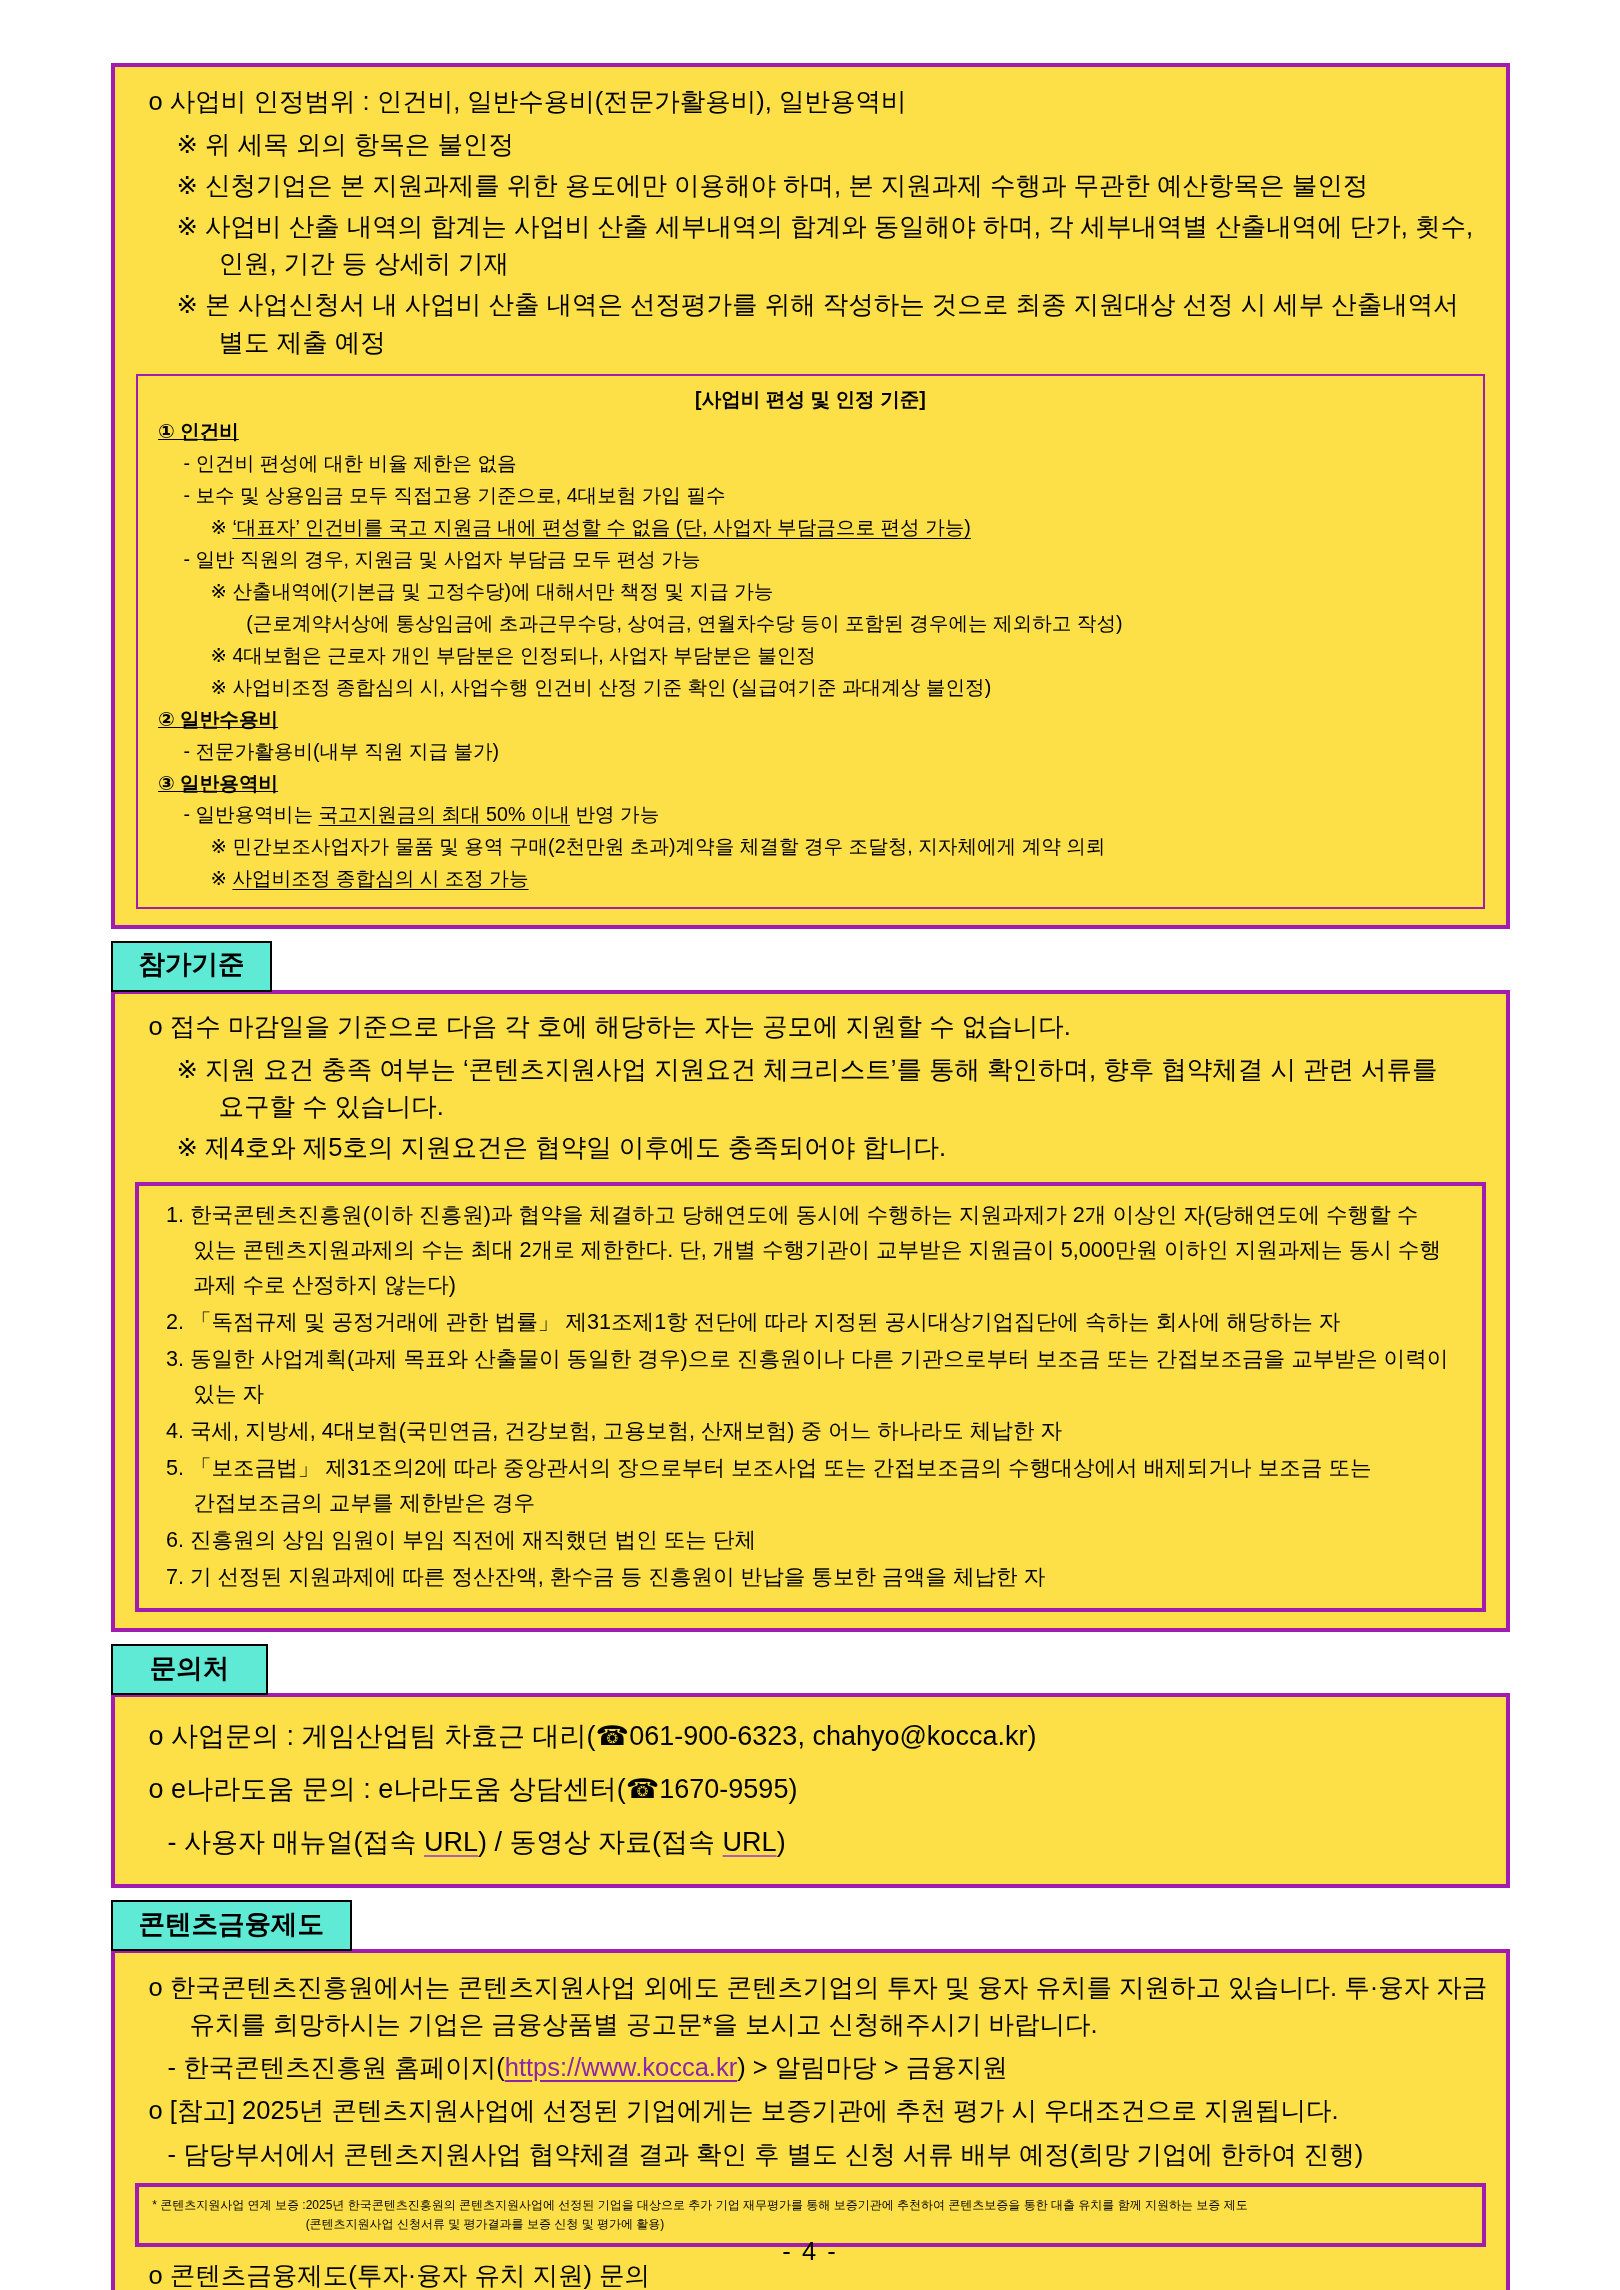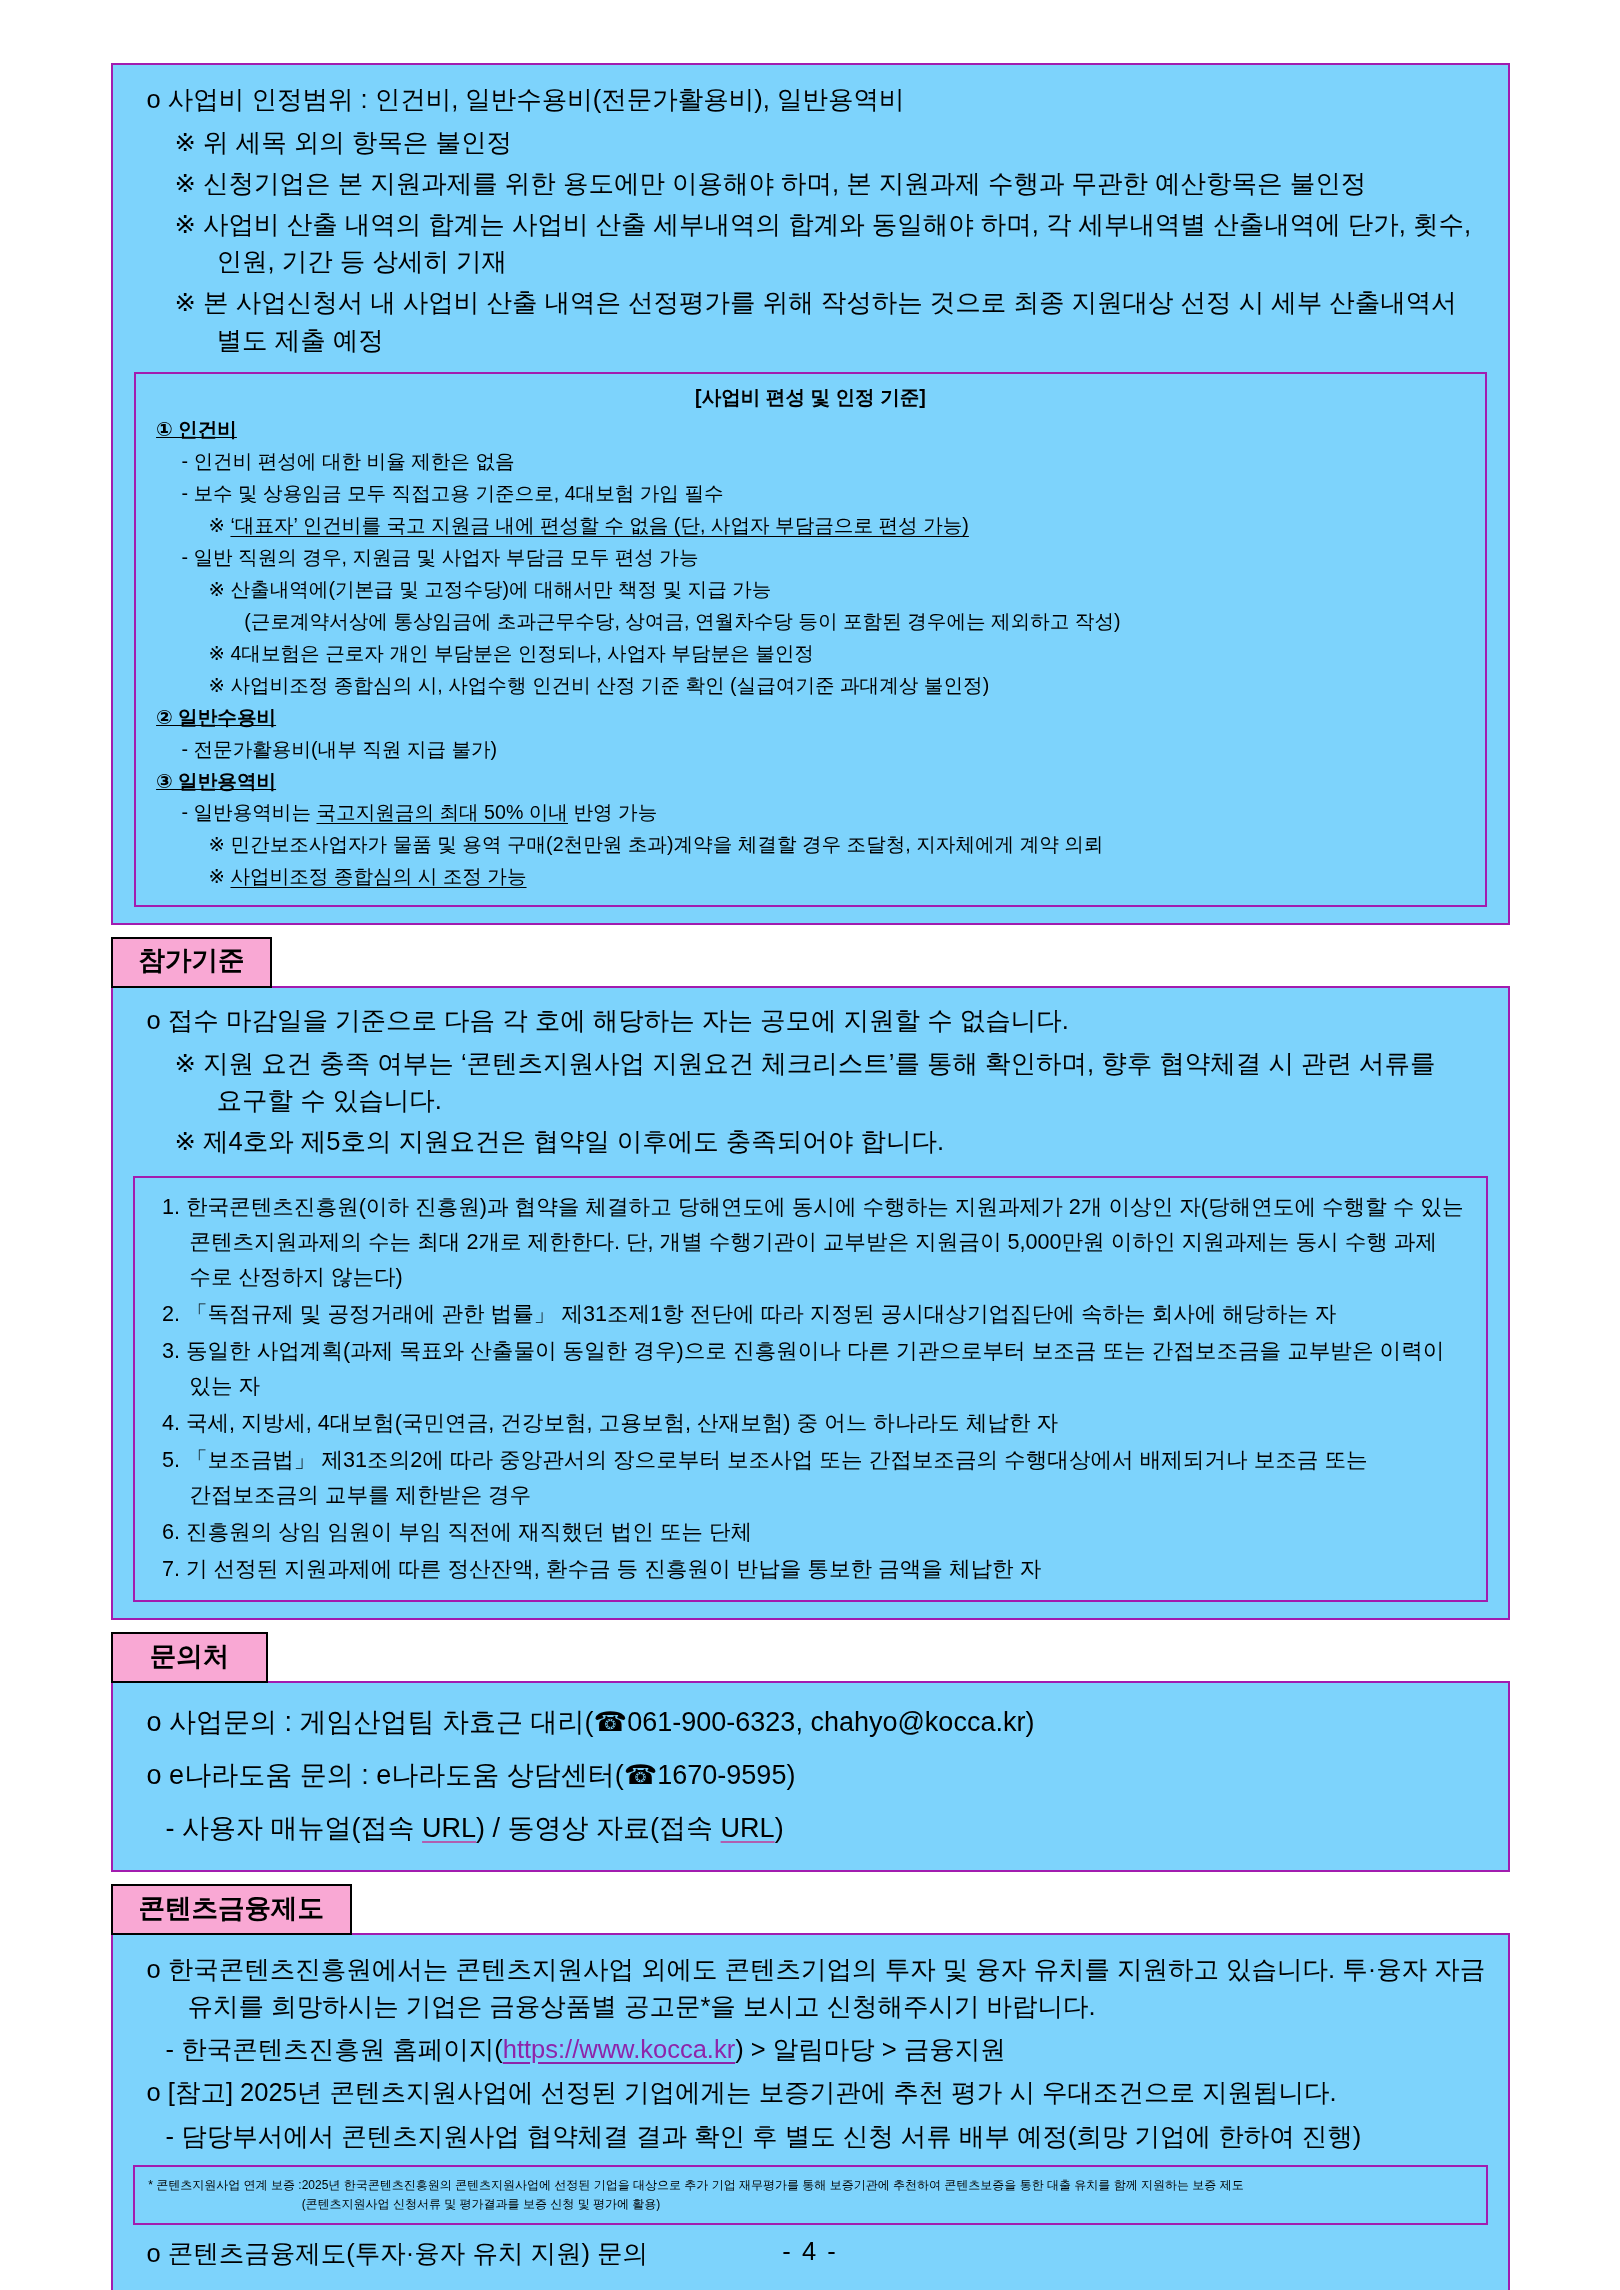--- a/index.html
+++ b/index.html
@@ -4,21 +4,21 @@
 <style>
   html,body{margin:0;padding:0;background:#ffffff;}
   body{
     width:1620px;height:2291px;
     font-family:"Liberation Sans","DejaVu Sans",sans-serif;
     color:#000;
     -webkit-font-smoothing:antialiased;
   }
   .page{position:relative;width:1620px;height:2291px;background:#fff;overflow:hidden;}
   .content{position:absolute;left:111px;top:63px;width:1399px;}
-  .box{border:2px solid #a21caf;box-sizing:border-box;background:#7dd3fc;}
+  .box{border:4px solid #a21caf;box-sizing:border-box;background:#fde047;}
   p{margin:0;}
   .t26{font-size:25.5px;line-height:1.46;word-break:keep-all;}
   .t27{font-size:27px;line-height:1.75;word-break:keep-all;}
 
   
   .oline{padding-left:57px;text-indent:-41px;margin:5.9px 0;}
   .nline{padding-left:86px;text-indent:-42px;margin:3.9px 0;}
   .dline{padding-left:74px;text-indent:-39px;margin:3.9px 0;}
 
   .secA{padding:9.8px 17.6px 15.7px 17.6px;min-height:855px;}
@@ -26,21 +26,21 @@
           font-size:19.6px;line-height:1.63;min-height:524px;word-break:keep-all;}
   .cb-title{text-align:center;font-weight:bold;}
   .cb-h{font-weight:bold;padding-left:3.9px;text-decoration:underline;}
   .cb-d{padding-left:45px;text-indent:-15.7px;}
   .cb-n{padding-left:78px;text-indent:-21.6px;}
   .cb-nn{padding-left:98px;text-indent:-5.9px;}
 
   .sec-header{
     display:table;position:relative;z-index:2;
     margin:11.8px 0 -2px 0;min-width:157px;box-sizing:border-box;
-    background:#f9a8d4;border:2px solid #000;
+    background:#5eead4;border:2px solid #000;
     font-size:26.5px;font-weight:bold;text-align:center;
     padding:6.9px 25.5px 8.8px 25.5px;line-height:1.2;
   }
   .secB{padding:7.8px 17.6px 15.7px 17.6px;min-height:552px;}
   .innerB{margin:15.7px 2px 0 2px;padding:11.8px 15.7px;font-size:21.6px;line-height:1.62;
           min-height:382px;word-break:keep-all;}
   .num{padding-left:39px;text-indent:-27.4px;margin-bottom:2px;}
 
   .secC{padding:9.8px 17.6px 13.7px 17.6px;min-height:147px;}
 

